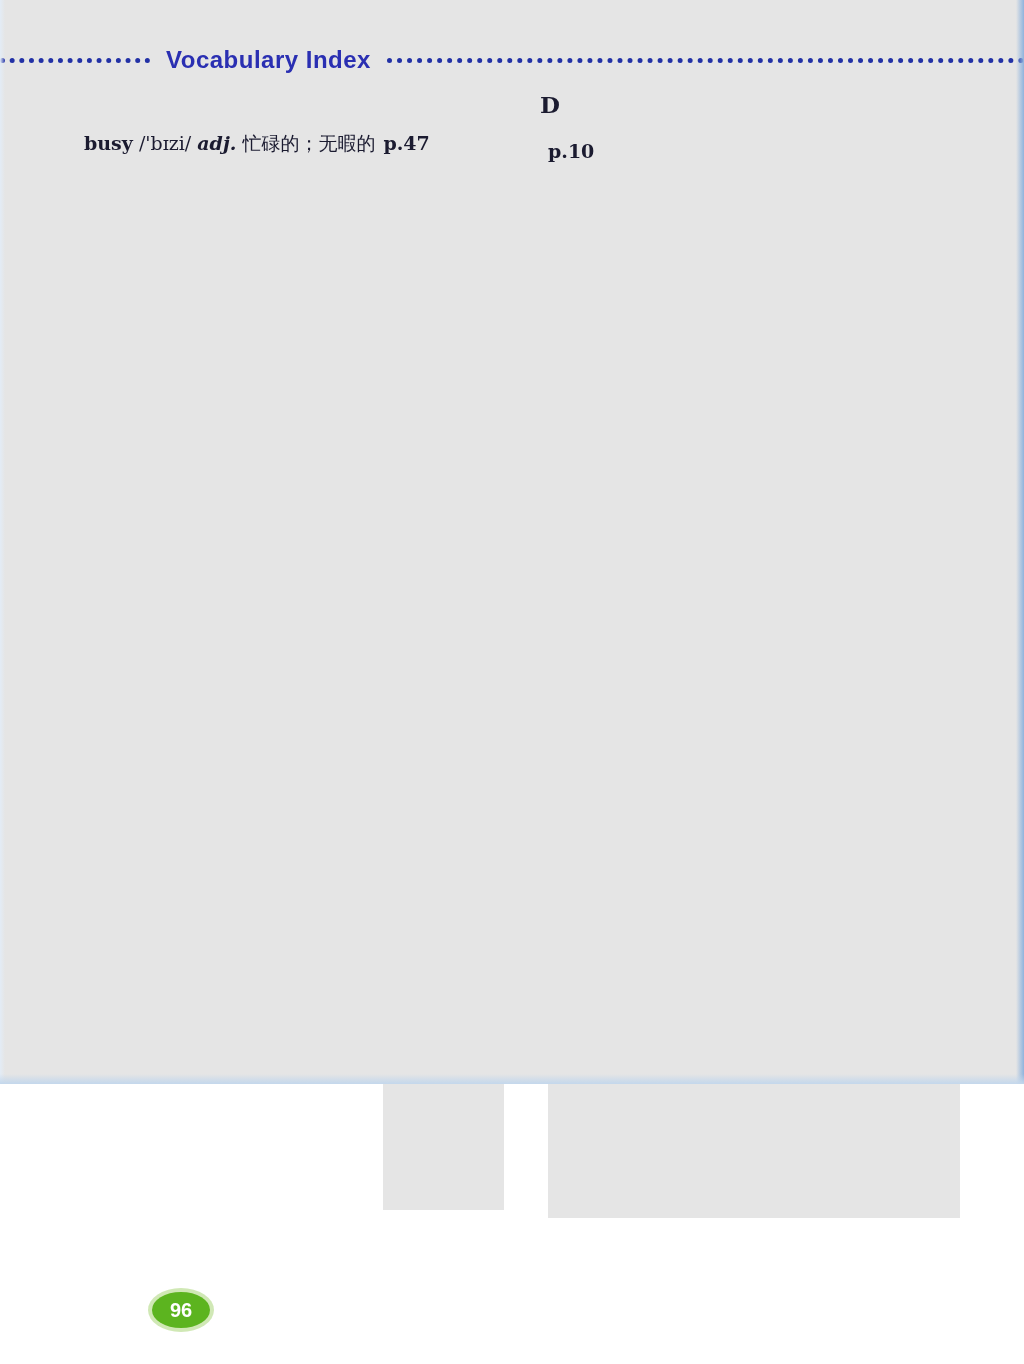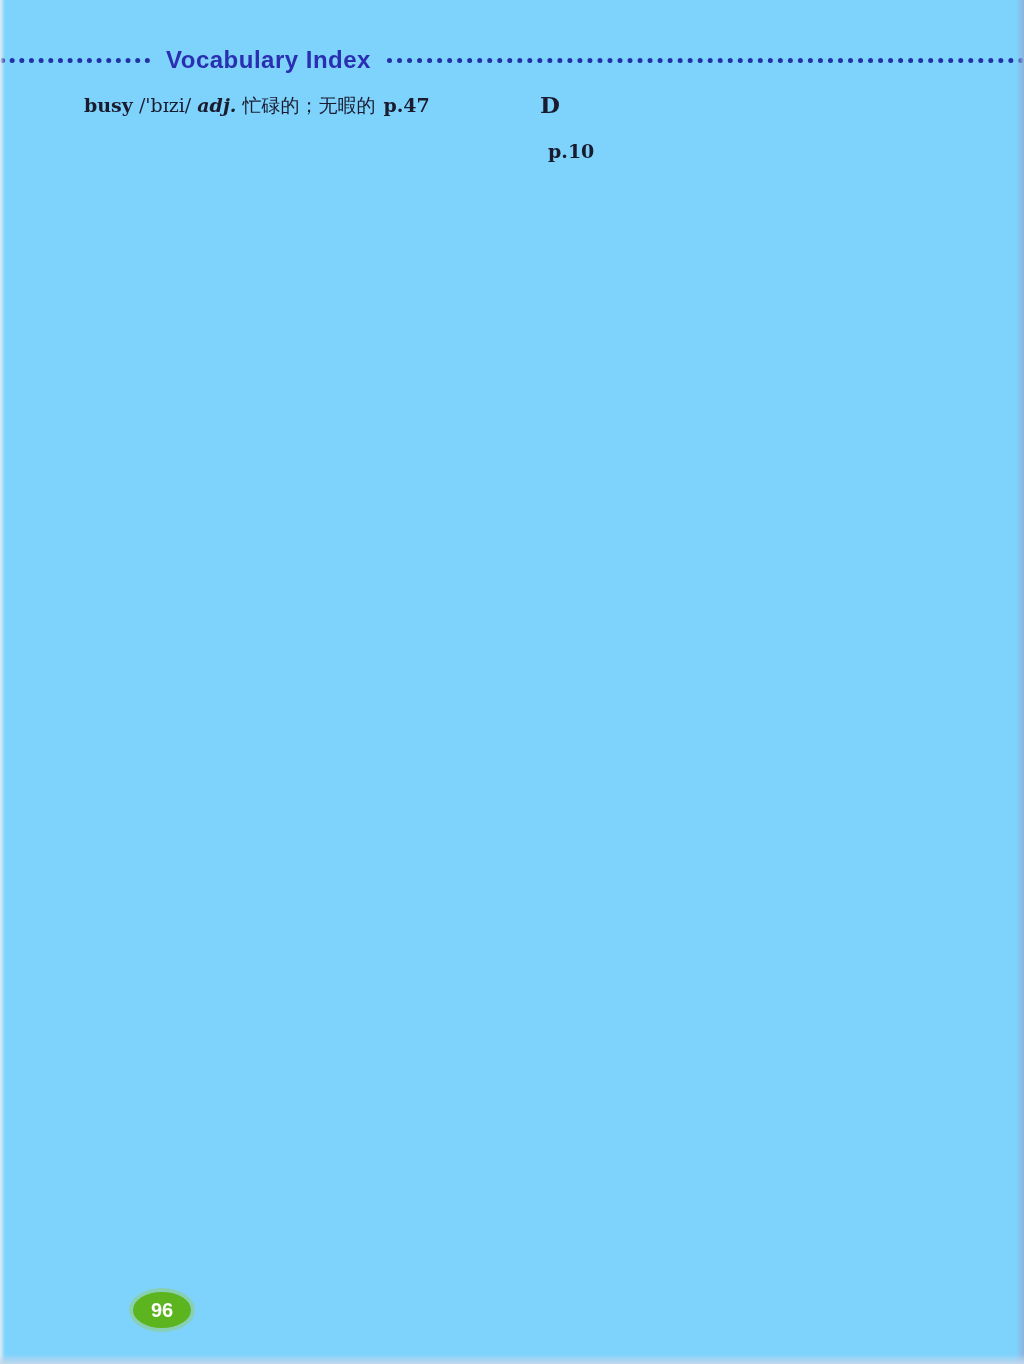--- a/index.html
+++ b/index.html
@@ -5,22 +5,22 @@
   html, body {
     margin: 0; padding: 0;
     width: 1024px; height: 1364px;
     background: #ffffff;
     font-family: "DejaVu Serif", serif;
     color: #1b1b30;
     overflow: hidden;
   }
   .page {
     position: relative;
-    width: 1024px; height: 1364px;
-    background: #7dd3fc;
+    width: 1024px; height: 1084px;
+    background: #e5e5e5;
   }
   
   .edge { position: absolute; pointer-events: none; }
   .edge-right { top: 0; right: 0; width: 8px; height: 100%;
     background: linear-gradient(to left, #8fb3dd, rgba(255,255,255,0)); }
   .edge-bottom { bottom: 0; left: 0; width: 100%; height: 10px;
     background: linear-gradient(to top, #c3d7ec, rgba(255,255,255,0)); }
   .edge-left { top: 0; left: 0; width: 5px; height: 100%;
     background: linear-gradient(to right, #e3ecf6, rgba(255,255,255,0)); }
 
@@ -48,38 +48,38 @@
   .col { width: 420px; }
 
   .entry { margin: 0; }
   .line {
     display: flex;
     justify-content: space-between;
     align-items: baseline;
     line-height: 34px;
     font-size: 19px;
   }
-  .line .txt { white-space: nowrap; }
+  .line .txt { white-space: nowrap; margin-top: 38px; }
   .line .page { font-weight: bold; margin-left: 8px; white-space: nowrap; }
 
   .s-b  { font-weight: bold; }
   .s-bi { font-weight: bold; font-style: italic; }
   .s-n  { }
 
   .section-letter {
     font-weight: bold;
     font-size: 23px;
     line-height: 34px;
     margin: 22px 0 12px 0;
   }
   .col .section-letter:first-child { margin-top: 0; }
 
   .badge {
     position: absolute;
-    left: 133px; top: 1292px;
+    left: 152px; top: 1292px;
     width: 58px; height: 36px;
     background: #5cb41f;
     border-radius: 50%;
     color: #ffffff;
     font-family: "Liberation Sans", sans-serif;
     font-weight: bold;
     font-size: 20px;
     display: flex; align-items: center; justify-content: center;
     box-shadow: 0 0 0 4px rgba(150, 205, 90, 0.45);
   }

